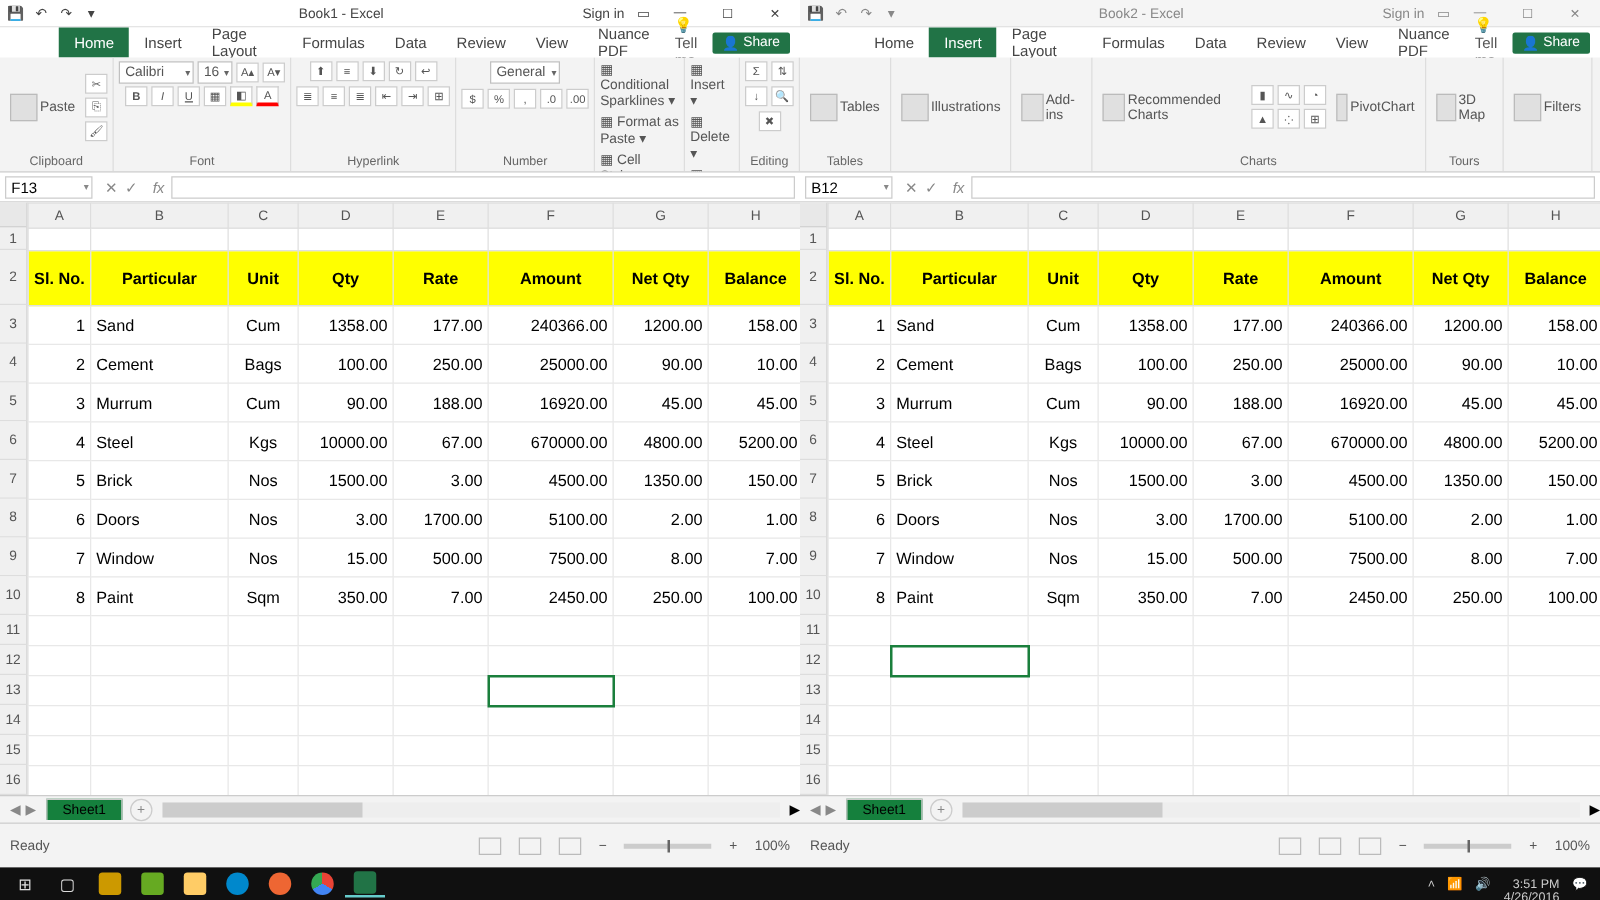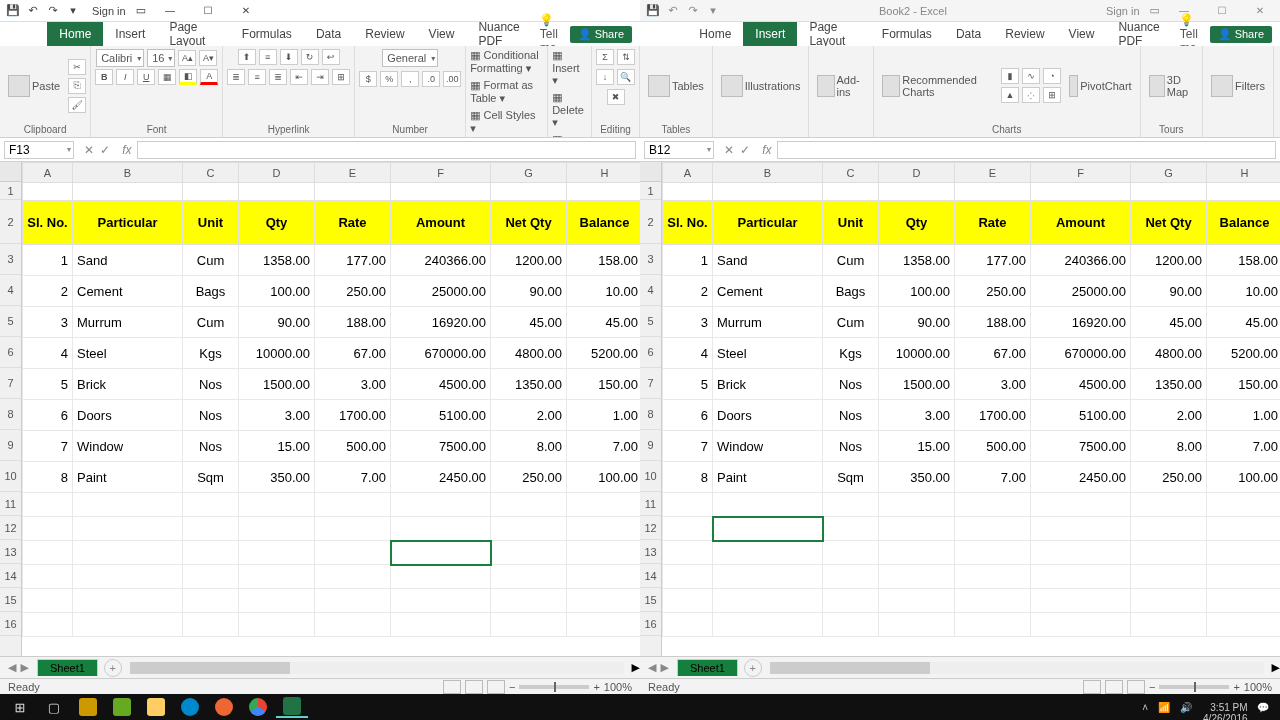--- a/index.html
+++ b/index.html
@@ -59,21 +59,21 @@
 .emptyrow td { height:24px; border:1px solid #e8e8e8; }
 .selcell { outline:2px solid #1a7f3c; outline-offset:-1px; position:relative; }
 
 .sheet-tabs { height:22px; border-top:1px solid #ccc; display:flex; align-items:center; font-size:11px; background:#f3f3f3; }
 .sheet-tabs .navs { padding:0 8px; color:#888; display:flex; gap:4px;}
 .sheet-tabs .tab { background:#15803d; border:1px solid #ccc; border-bottom:none; padding:2px 12px; }
 .sheet-tabs .plus { width:18px; height:18px; border:1px solid #ccc; border-radius:50%; margin-left:6px; display:flex; align-items:center; justify-content:center; color:#888;}
 .hscroll { flex:1; margin:0 8px; height:12px; background:#eee; position:relative;}
 .hscroll .thumb{position:absolute; left:0; width:160px; height:100%; background:#ccc;}
 
-.statusbar { height:16px; background:#f3f3f3; border-top:1px solid #ccc; display:flex; align-items:center; font-size:11px; color:#555; padding:0 8px; gap:4px;}
+.statusbar { height:36px; background:#f3f3f3; border-top:1px solid #ccc; display:flex; align-items:center; font-size:11px; color:#555; padding:0 8px; gap:14px;}
 .statusbar .spacer{flex:1;}
 .viewbtn{width:18px;height:14px;border:1px solid #bbb;}
 .zoom-slider{width:70px;height:4px;background:#ccc;position:relative;}
 .zoom-slider::after{content:"";position:absolute;left:50%;top:-3px;width:2px;height:10px;background:#666;}
 
 .taskbar { position:absolute; bottom:0; left:0; right:0; height:26px; background:#101010; display:flex; align-items:center; padding:0 4px; gap:2px; }
 .tb-btn { width:32px; height:22px; display:flex; align-items:center; justify-content:center; color:#ddd; font-size:13px;}
 .tb-btn.active{ border-bottom:2px solid #6cc; }
 .tb-icon{width:18px;height:18px;border-radius:3px;}
 .tb-right{margin-left:auto; display:flex; align-items:center; gap:10px; color:#ccc; font-size:10px; padding-right:6px;}
@@ -83,20 +83,21 @@
 <body>
 
 <div class="excel-window win-left">
   <div class="titlebar">
     <div class="qat">
       <span>💾</span>
       <span>↶</span>
       <span>↷</span>
       <span>▾</span>
     </div>
+    <div class="title-center">Book1 - Excel</div>
     <div class="title-right">
       <span>Sign in</span>
       <span>▭</span>
       <span class="winbtn">—</span>
       <span class="winbtn">☐</span>
       <span class="winbtn">✕</span>
     </div>
   </div>
 
   <div class="ribbon-tabs">
@@ -126,21 +127,21 @@
           <span class="smallbtn">✂</span>
           <span class="smallbtn">⎘</span>
           <span class="smallbtn">🖌</span>
         </div>
       </div>
       <div class="glabel">Clipboard</div>
     </div>
     <div class="rgroup">
       <div class="body stack" style="gap:2px;">
         <div class="smallrow">
-          <span class="dd" style="width:48px">Calibri</span>
+          <span class="dd" style="width:60px">Calibri</span>
           <span class="dd" style="width:28px">16</span>
           <span class="smallbtn">A▴</span>
           <span class="smallbtn">A▾</span>
         </div>
         <div class="smallrow">
           <span class="smallbtn">
               <b>B</b>
             </span>
           <span class="smallbtn">
               <i>I</i>
@@ -183,22 +184,22 @@
           <span class="smallbtn">%</span>
           <span class="smallbtn">,</span>
           <span class="smallbtn">.0</span>
           <span class="smallbtn">.00</span>
         </div>
       </div>
       <div class="glabel">Number</div>
     </div>
     <div class="rgroup">
       <div class="body stack" style="align-items:flex-start;">
-        <span>▦ <span>Conditional Formatting</span> ▾</span>
-        <span>▦ <span>Format as Table</span> ▾</span>
+        <span>▦ <span>Conditional Sparklines</span> ▾</span>
+        <span>▦ <span>Format as Paste</span> ▾</span>
         <span>▦ <span>Cell Styles</span> ▾</span>
       </div>
       <div class="glabel">Styles</div>
     </div>
     <div class="rgroup">
       <div class="body stack" style="align-items:flex-start;">
         <span>▦ <span>Insert</span> ▾</span>
         <span>▦ <span>Delete</span> ▾</span>
         <span>▦ <span>Format</span> ▾</span>
       </div>

